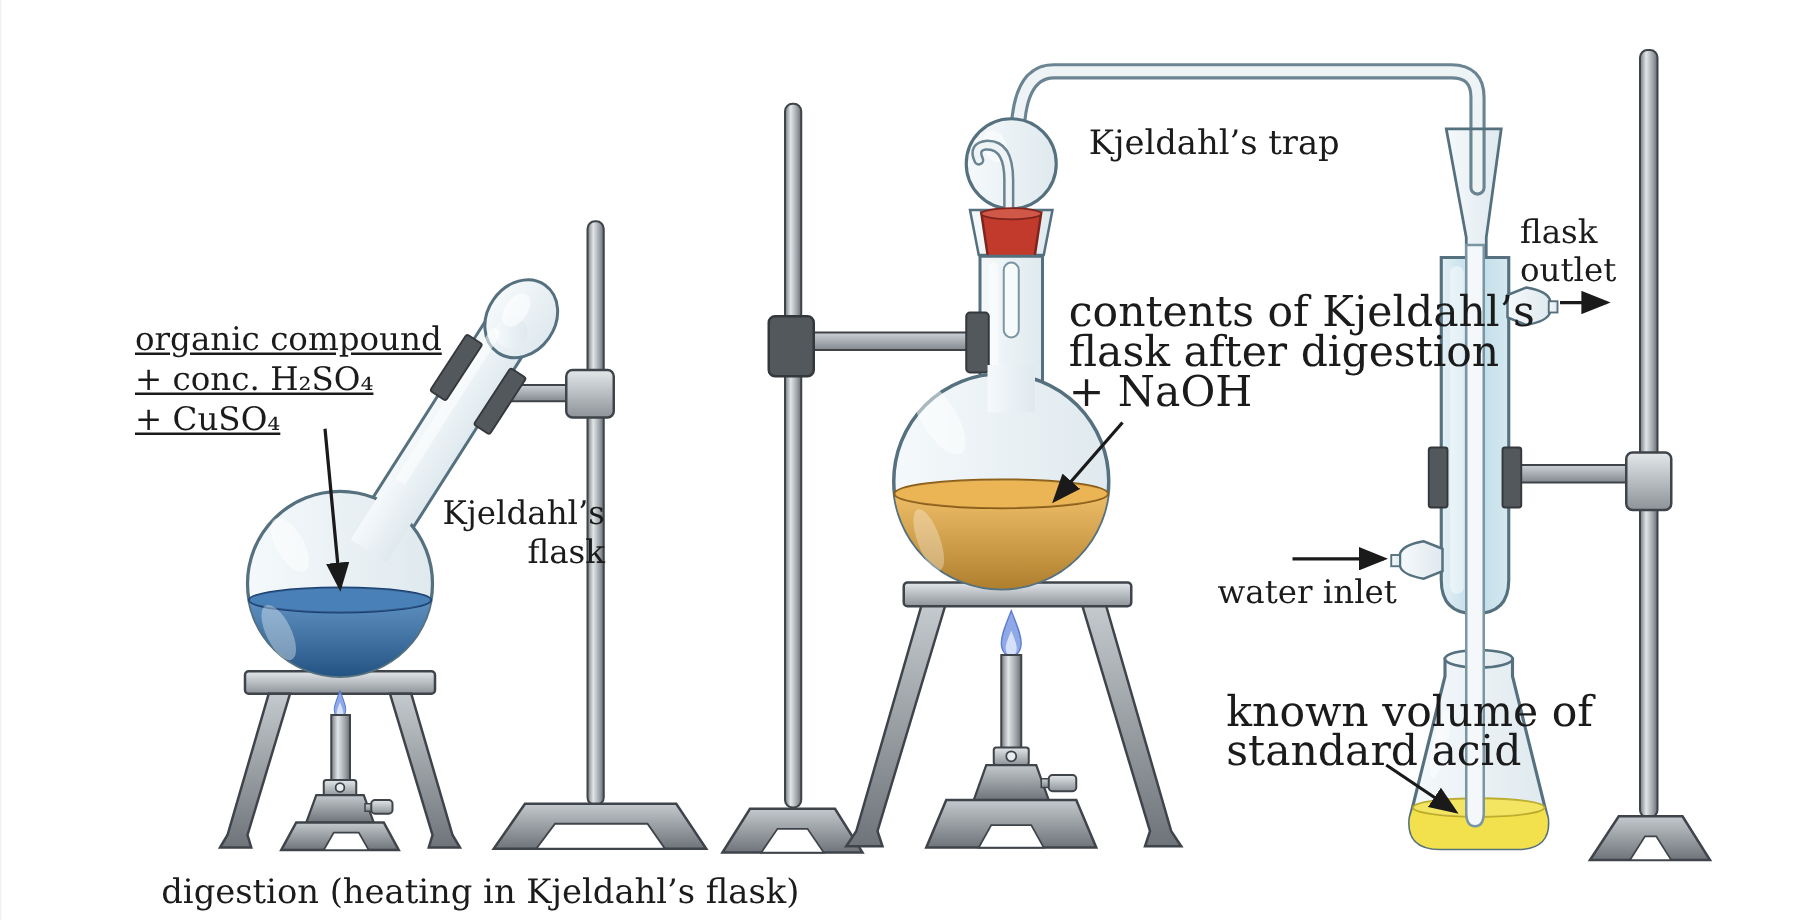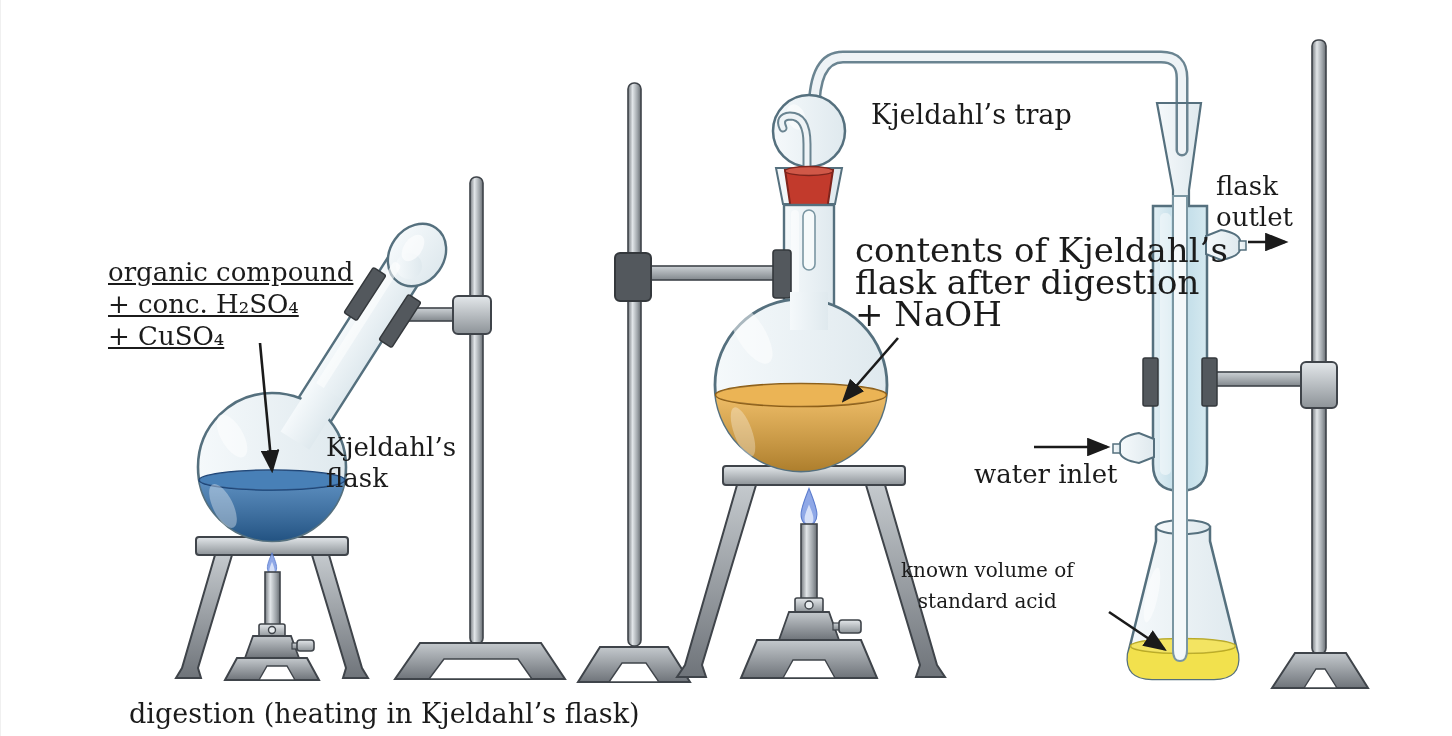--- a/index.html
+++ b/index.html
@@ -7,26 +7,26 @@
     position:relative; width:1452px; height:736px; background:#ffffff;
     overflow:hidden; border-bottom:3px solid #ececec; border-left:1px solid #f0f0f0;
     font-family:"DejaVu Serif","Liberation Serif",serif;
   }
   .canvas svg{position:absolute; left:0; top:0;}
   .label{
     position:absolute; color:#1b1b1b; white-space:pre-line;
     font-family:"DejaVu Serif","Liberation Serif",serif;
   }
   .lbl-reagents{left:107px; top:256px; font-size:26px; line-height:32px;text-decoration:underline;}
-  .lbl-kflask{left:325px; top:432px; width:158px; text-align:left; font-size:26px; line-height:31px;}
+  .lbl-kflask{left:325px; top:396px; width:158px; text-align:right; font-size:26px; line-height:31px;}
   .lbl-trap{left:870px; top:99px; font-size:27px;text-align:right;}
   .lbl-contents{left:854px; top:234px; font-size:34px; line-height:32px;}
   .lbl-outlet{left:1215px; top:171px; font-size:26px; line-height:31px;}
   .lbl-inlet{left:973px; top:459px; font-size:26px;text-align:right;}
-  .lbl-acid{left:900px; top:555px; font-size:20px; line-height:31px;text-align:center;}
+  .lbl-acid{left:980px; top:555px; font-size:34px; line-height:31px;}
   .cap-digestion{left:128px; top:698px; font-size:27px;}
   .cap-distillation{left:701px; top:698px; font-size:27px;}
 </style>
 </head>
 <body>
 
 <div class="canvas">
 
 <svg width="1452" height="736" viewBox="0 0 1452 736">
   <defs>

